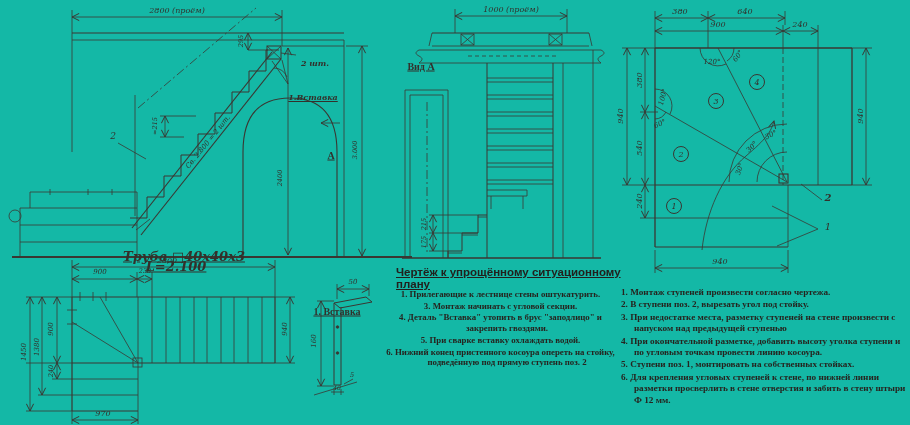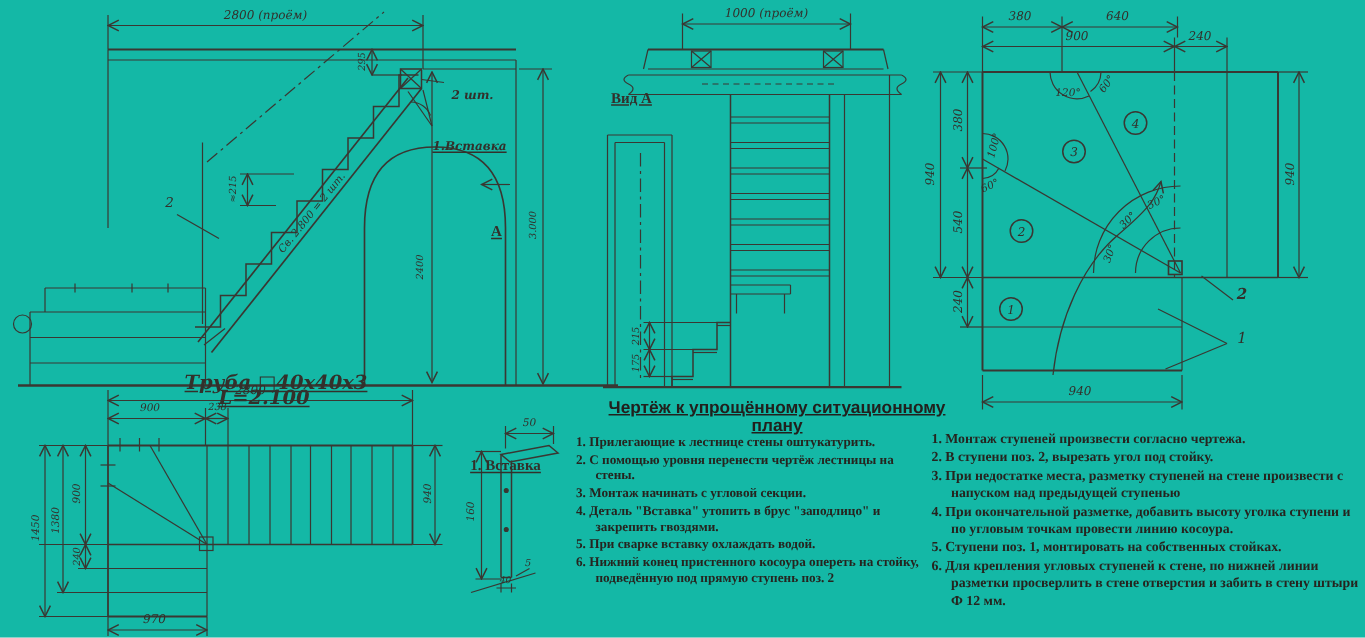--- a/index.html
+++ b/index.html
@@ -8,25 +8,25 @@
   svg{position:absolute;left:0;top:0;}
   .lbl{position:absolute;white-space:nowrap;font-family:"DejaVu Serif",serif;
        font-style:italic;font-size:8px;color:#33302b;transform:translate(-50%,-50%);}
   .rot{transform:translate(-50%,-50%) rotate(-90deg);}
   .t65{font-size:6.5px;} .t7{font-size:7px;} .t75{font-size:13px;} .t9{font-size:9px;} .t10{font-size:10px;}
   .u{text-decoration:underline;margin-top:44px;}
   .bold{font-weight:bold;font-style:normal;font-family:"Liberation Serif",serif;}
   .circ{position:absolute;width:14px;height:14px;border:1px solid #3a3732;border-radius:50%;
         font-family:"DejaVu Serif",serif;font-style:italic;font-size:8px;color:#33302b;
         display:flex;align-items:center;justify-content:center;transform:translate(-50%,-50%);}
-  .notes-title{position:absolute;left:396px;top:266px;width:244px;text-align:center;
+  .notes-title{position:absolute;left:396px;top:266px;width:244px;
         font-family:"Liberation Sans",sans-serif;font-weight:bold;font-size:11.5px;
         text-decoration:underline;color:#22201d;}
   .notes{position:absolute;font-family:"Liberation Serif",serif;font-weight:bold;color:#26241f;}
-  .notes-left{left:384px;top:289px;width:233px;font-size:8.8px;line-height:1.22;}
+  .notes-left{left:384px;top:289px;width:233px;font-size:8.8px;line-height:1.22;text-align:center;}
   .notes-right{left:621px;top:287px;width:288px;font-size:9.2px;line-height:1.24;}
   .ni{padding-left:13px;text-indent:-13px;margin-bottom:1px;}
 </style>
 </head>
 <body>
 
 <div class="sheet">
 
 <svg width="910" height="425" viewBox="0 0 910 425">
   <defs>
@@ -329,21 +329,20 @@
 
 <span class="lbl bold t10 u" style="left:337px;top:267px">1. Вставка</span>
 <span class="lbl t7" style="left:353px;top:282px">50</span>
 <span class="lbl rot t7" style="left:314px;top:341px">160</span>
 <span class="lbl" style="left:337px;top:387px;font-size:6px">40</span>
 <span class="lbl t65" style="left:352px;top:375px">5</span>
 
 <div class="notes-title">Чертёж к упрощённому ситуационному плану</div>
 <div class="notes notes-left">
   <div class="ni">1. Прилегающие к лестнице стены оштукатурить.</div>
-  <div class="ni">2. С помощью уровня перенести чертёж лестницы на стены.</div>
   <div class="ni">3. Монтаж начинать с угловой секции.</div>
   <div class="ni">4. Деталь "Вставка" утопить в брус "заподлицо" и закрепить гвоздями.</div>
   <div class="ni">5. При сварке вставку охлаждать водой.</div>
   <div class="ni">6. Нижний конец пристенного косоура опереть на стойку, подведённую под прямую ступень поз. 2</div>
 </div>
 <div class="notes notes-right">
   <div class="ni">1. Монтаж ступеней произвести согласно чертежа.</div>
   <div class="ni">2. В ступени поз. 2, вырезать угол под стойку.</div>
   <div class="ni">3. При недостатке места, разметку ступеней на стене произвести с напуском над предыдущей ступенью</div>
   <div class="ni">4. При окончательной разметке, добавить высоту уголка ступени и по угловым точкам провести линию косоура.</div>

